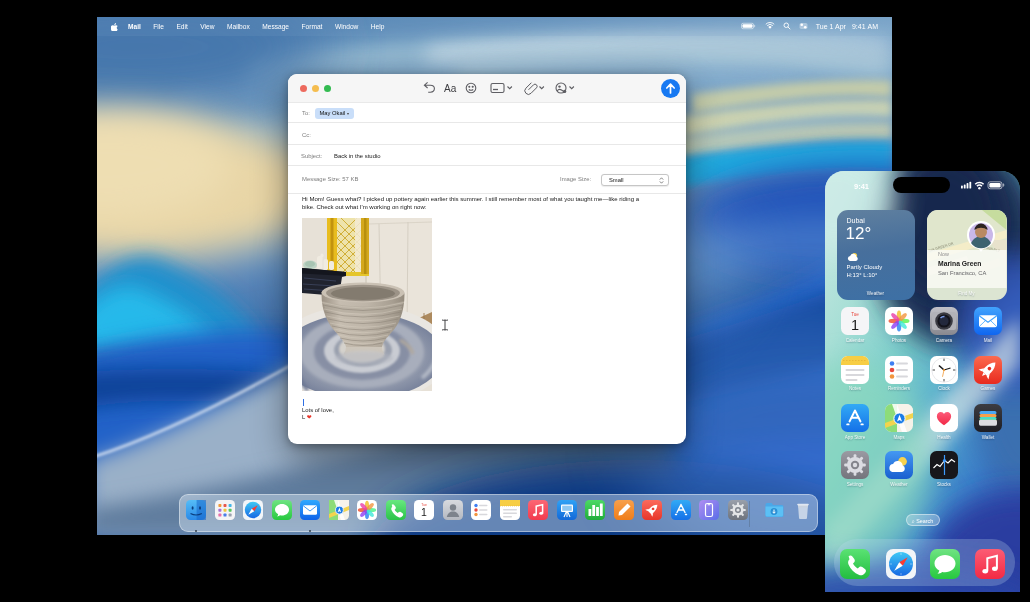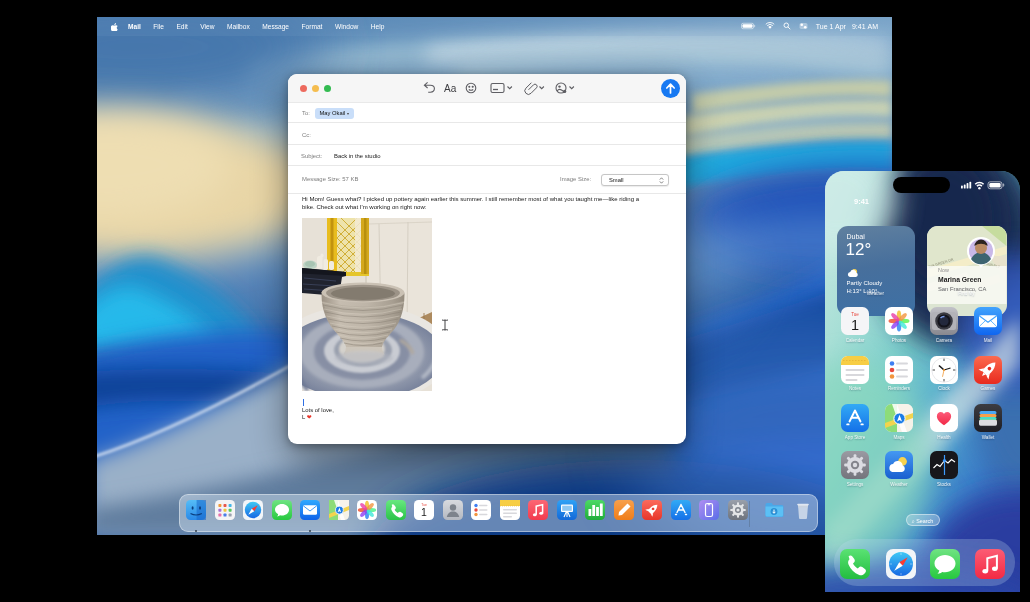--- a/index.html
+++ b/index.html
@@ -20,21 +20,21 @@
 .ddot { position:absolute; top:34.5px; width:2px; height:2px; border-radius:50%; background:rgba(20,30,40,0.8); }
 
 #mailwin { position:absolute; left:288px; top:74px; width:398px; height:370px; background:#fff; border-radius:9px; box-shadow:0 12px 35px rgba(0,0,0,0.45), 0 2px 8px rgba(0,0,0,0.3); }
 #mailtop { position:absolute; left:0; top:0; width:398px; height:29px; background:#f6f6f6; border-radius:9px 9px 0 0; border-bottom:0.5px solid #e9e9e9; }
 .tl { position:absolute; top:11px; width:7px; height:7px; border-radius:50%; }
 .sep { position:absolute; left:0; width:398px; height:0.5px; background:#e8e8e8; }
 .hlbl { position:absolute; color:#7d7d7d; font-size:5.9px; }
 .mtext { position:absolute; color:#1a1a1a; font-size:5.9px; }
 
 #phone { position:absolute; left:824.5px; top:171px; width:195px; height:421px; border-radius:19px 19px 0 0; overflow:hidden; }
-.pwidget { position:absolute; top:55px; width:78px; height:90px; border-radius:11px; overflow:hidden; }
+.pwidget { position:absolute; top:39px; width:78px; height:90px; border-radius:11px; overflow:hidden; }
 .plabel { position:absolute; width:60px; text-align:center; color:rgba(255,255,255,0.92); font-size:4.6px; text-shadow:0 0.5px 1.5px rgba(0,30,60,0.35); }
 .aicon { position:absolute; width:28px; height:28px; border-radius:6.5px; overflow:hidden; }
 </style>
 </head>
 <body>
 <div id="stage">
   <div id="desktop">
     <svg id="wallsvg" width="795" height="518" viewBox="0 0 795 518">
       <defs>
         <linearGradient id="base" x1="0" y1="0" x2="0.25" y2="1">
@@ -503,21 +503,21 @@
       <ellipse cx="132" cy="72" rx="85" ry="105" fill="#1a2f55" filter="url(#fb14)"></ellipse>
       <ellipse cx="122" cy="52" rx="55" ry="72" fill="#13254c" opacity="0.8" filter="url(#fb14)"></ellipse>
       <ellipse cx="200" cy="215" rx="55" ry="105" fill="#3a6fb0" filter="url(#fb14)"></ellipse>
       <ellipse cx="190" cy="150" rx="60" ry="70" fill="#3257be" opacity="0.75" filter="url(#fb14)"></ellipse>
       <polygon points="0,355 195,145 195,193 0,402" fill="#dfeae8" opacity="0.65" filter="url(#fb8)"></polygon>
       <ellipse cx="192" cy="400" rx="92" ry="78" fill="#2a3da0" filter="url(#fb14)"></ellipse>
       <ellipse cx="70" cy="442" rx="150" ry="55" fill="#2c46a8" opacity="0.85" filter="url(#fb14)"></ellipse>
       <ellipse cx="26" cy="290" rx="80" ry="100" fill="#8ad8be" opacity="0.7" filter="url(#fb14)"></ellipse>
       <ellipse cx="12" cy="30" rx="60" ry="55" fill="#cdece8" opacity="0.8" filter="url(#fb14)"></ellipse>
     </svg>
-    <div style="position:absolute;left:17px;top:26px;width:40px;text-align:center;color:#fff;font-size:7.5px;font-weight:bold;">9:41</div>
+    <div style="position:absolute;left:17px;top:11px;width:40px;text-align:center;color:#fff;font-size:7.5px;font-weight:bold;">9:41</div>
     <div style="position:absolute;left:68.5px;top:5.5px;width:57px;height:16.5px;background:#000;border-radius:8.5px;"></div>
     <svg style="position:absolute;left:136px;top:10px;" width="46" height="9" viewBox="0 0 46 9">
       <g fill="#fff">
           <rect x="0" y="4.6" width="1.8" height="3" rx="0.7"></rect>
           <rect x="2.8" y="3.4" width="1.8" height="4.2" rx="0.7"></rect>
           <rect x="5.6" y="2.1" width="1.8" height="5.5" rx="0.7"></rect>
           <rect x="8.4" y="0.8" width="1.8" height="6.8" rx="0.7"></rect>
         </g>
       <g fill="none" stroke="#fff">
           <path d="M14.2,3.2 a6,6 0 0 1 8.4,0" stroke-width="1.6"></path>

